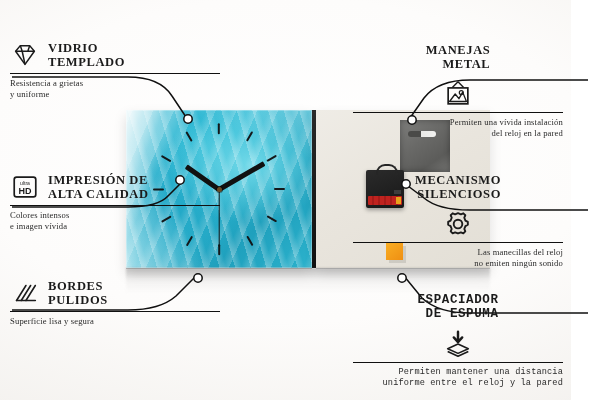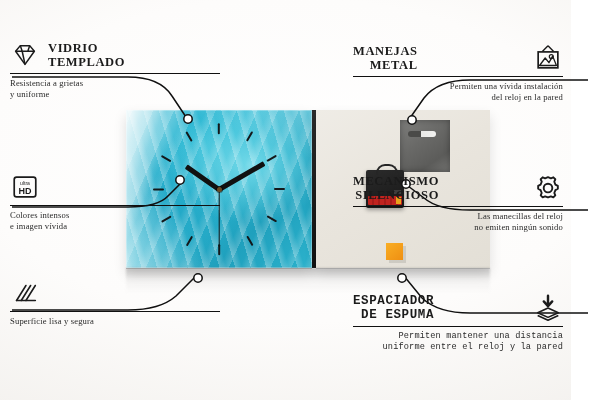--- a/index.html
+++ b/index.html
@@ -11,21 +11,21 @@
   #stage{
     position:relative;width:571px;height:400px;
     background:
       radial-gradient(120% 90% at 50% 40%, #ffffff 0%, #fdfcfb 45%, #f4f2ef 80%, #ebe8e4 100%);
   }
   
   .feature{position:absolute;width:210px;}
   .feature.left{left:10px;text-align:left;}
   .feature.right{right:8px;text-align:right;}
   .fhead{display:flex;align-items:center;gap:8px;}
-  .feature.right .fhead{justify-content:space-between;}
+  .feature.right .fhead{justify-content:center;flex-direction:column;}
   .ficon{width:30px;height:30px;flex:0 0 30px;display:block;}
   .ftitle{
     font-size:12.5px;letter-spacing:.6px;color:#1b1b1b;
     line-height:1.12;text-transform:uppercase;font-weight:700;
   }
   .frule{height:1px;background:#101010;margin:3px 0 4px 0;}
   .fdesc{
     font-size:8.6px;color:#2a2a2a;line-height:1.33;letter-spacing:.15px;
   }
   
@@ -191,38 +191,46 @@
     </div>
   </div>
 
   <div class="feature left" style="top:172px;">
     <div class="fhead">
       <svg class="ficon" viewBox="0 0 32 32">
         <rect x="4.5" y="5.5" width="23" height="21" rx="2.5" fill="none" stroke="#1b1b1b" stroke-width="1.8"></rect>
         <text x="16" y="14.2" font-family="Liberation Sans, sans-serif" font-size="5.4" text-anchor="middle" fill="#1b1b1b">ultra</text>
         <text x="16" y="23" font-family="Liberation Sans, sans-serif" font-size="9.6" font-weight="bold" text-anchor="middle" fill="#1b1b1b">HD</text>
       </svg>
+      <div class="ftitle">
+        <div>IMPRESIÓN DE</div>
+        <div>ALTA CALIDAD</div>
+      </div>
     </div>
     <div class="frule"></div>
     <div class="fdesc">
       <div>Colores intensos</div>
       <div>e imagen vívida</div>
     </div>
   </div>
 
   <div class="feature left" style="top:278px;">
     <div class="fhead">
       <svg class="ficon" viewBox="0 0 32 32">
         <g stroke="#1b1b1b" stroke-width="1.7" fill="none" stroke-linecap="round">
           <path d="M7,24 L17,8"></path>
             <path d="M12,24 L22,8"></path>
             <path d="M17,24 L27,8"></path>
           <path d="M7,24 L27,24"></path>
         </g>
       </svg>
+      <div class="ftitle">
+        <div>BORDES</div>
+        <div>PULIDOS</div>
+      </div>
     </div>
     <div class="frule"></div>
     <div class="fdesc">
       <div>Superficie lisa y segura</div>
     </div>
   </div>
 
   <div class="feature right" style="top:43px;">
     <div class="fhead">
       <div class="ftitle">

